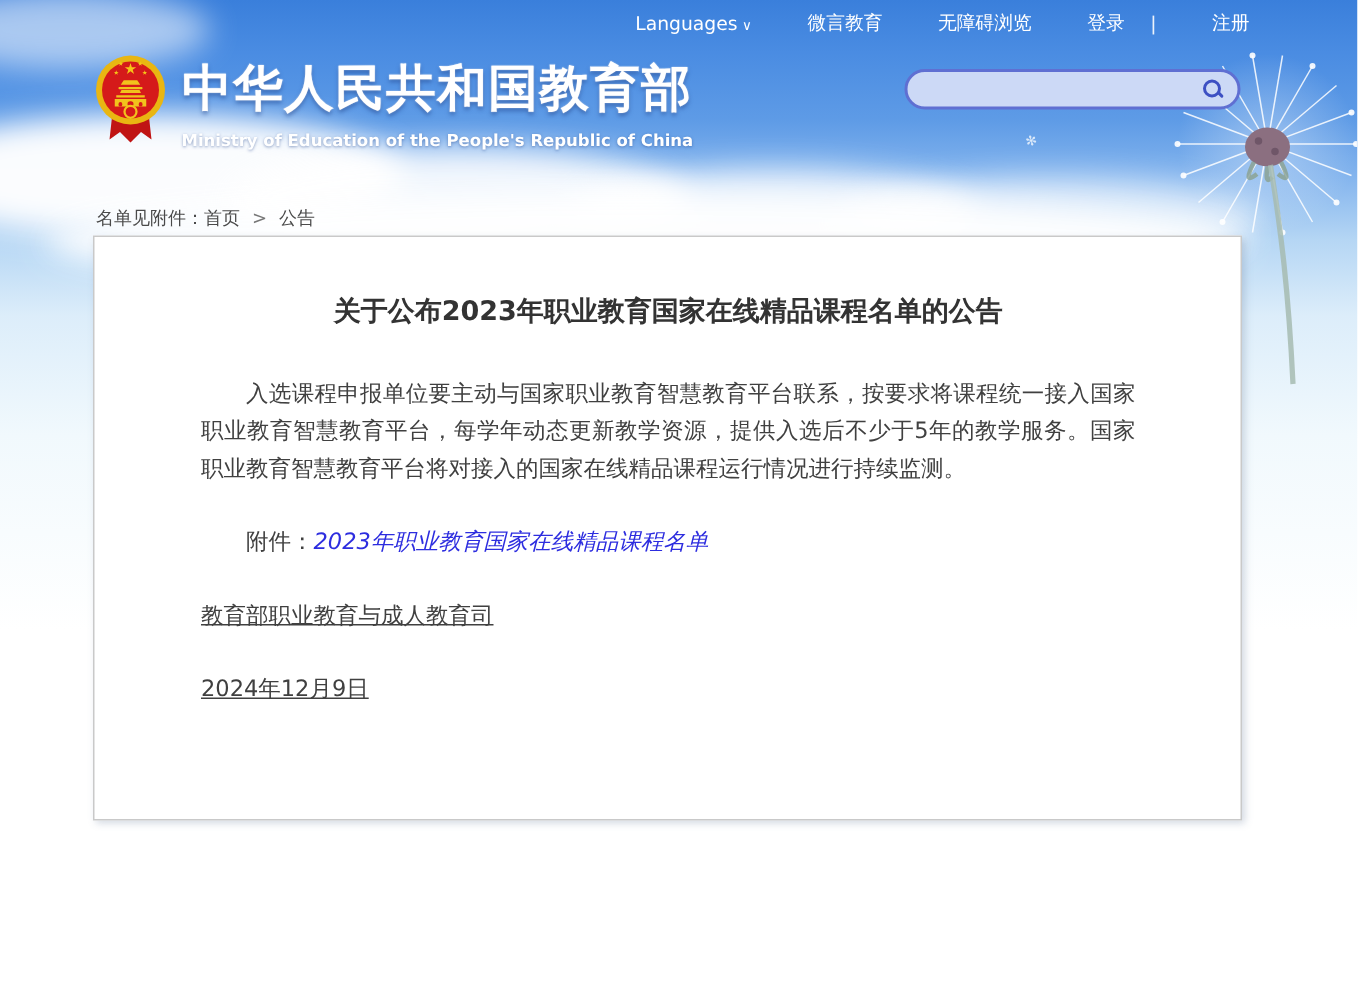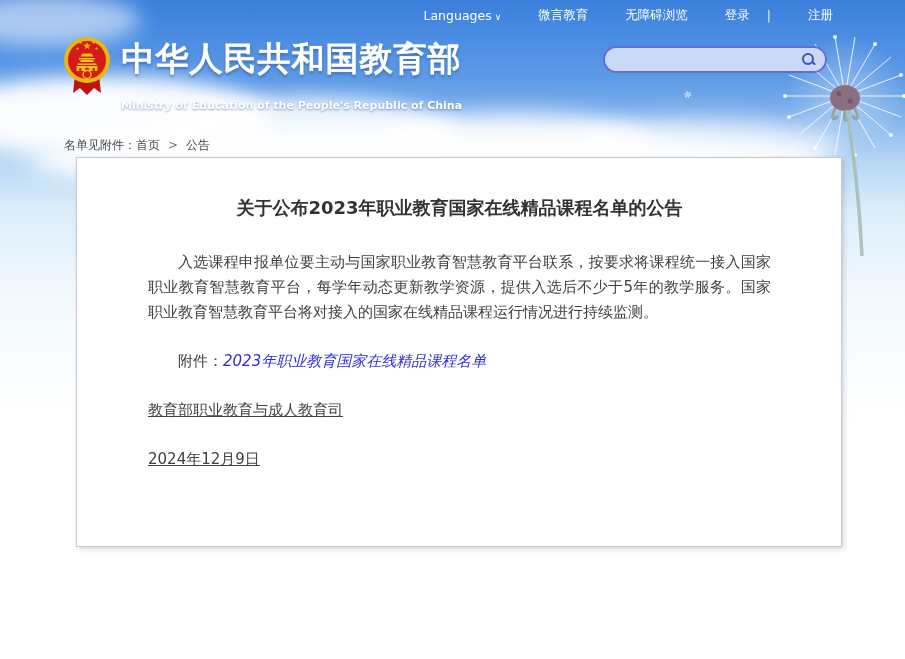--- a/index.html
+++ b/index.html
@@ -22,41 +22,41 @@
   .topbar{position:absolute;top:7px;right:72px;display:flex;align-items:center;
     gap:17px;color:#fff;font-size:12.5px;}
   .topbar a{color:#fff;text-decoration:none;cursor:pointer;padding-left:20px;}
   .topbar .chev{font-size:9px;margin-left:3px;}
   .topbar .sep{opacity:.9;}
 
   .emblem{position:absolute;left:62px;top:32px;}
   .titles{position:absolute;left:121px;top:37px;}
   .site-title{font-size:33px;font-weight:bold;color:#fff;letter-spacing:1px;
     text-shadow:0 2px 3px rgba(35,70,140,.55),0 0 1px #eef4ff;text-align:center;}
-  .site-sub{margin-top:17px;font-size:11px;font-weight:bold;color:#fff;
+  .site-sub{margin-top:5px;font-size:11px;font-weight:bold;color:#fff;
     text-shadow:0 1px 2px rgba(35,70,140,.5);}
 
   .search{position:absolute;left:603px;top:46px;width:224px;height:27px;
     box-sizing:border-box;background:#ccd9f6;border:2px solid #5f6fd2;
     border-radius:15px;display:flex;align-items:center;padding:0 9px;}
   .search input{flex:1;border:none;outline:none;background:transparent;
     font-size:13px;color:#334;min-width:0;}
   .mag{position:relative;width:15px;height:15px;cursor:pointer;flex:none;}
   .mag::before{content:"";position:absolute;left:1px;top:1px;width:8px;height:8px;
     border:2px solid #3d50c3;border-radius:50%;}
   .mag::after{content:"";position:absolute;left:10px;top:10px;width:5px;height:2px;
     background:#3d50c3;transform:rotate(45deg);border-radius:1px;}
 
   .breadcrumb{position:absolute;left:64px;top:137px;font-size:12px;color:#4a4a4a;}
   .breadcrumb a{color:#4a4a4a;text-decoration:none;cursor:pointer;}
   .breadcrumb .bsep{margin:0 8px;color:#777;}
 
   .card{position:absolute;left:62px;top:157px;width:766px;height:390px;
     box-sizing:border-box;background:#fff;border:1px solid #c9c9c9;
-    box-shadow:2px 2px 5px rgba(110,130,160,.3);padding:38px 70px 0 71px;margin-left:14px;}
+    box-shadow:2px 2px 5px rgba(110,130,160,.3);padding:38px 70px 0 71px;}
   .card h1{margin:0 0 30px;font-size:18px;line-height:24px;text-align:center;
     color:#333;font-weight:bold;}
   .card p{margin:0 0 24px;font-size:15px;line-height:25px;color:#404040;
     text-align:justify;}
   .indent{text-indent:2em;}
   .right{text-align:right;text-decoration:underline;}
   a.attlink{color:#2d2ddf;text-decoration:none;cursor:pointer;font-style:italic;}
 </style>
 </head>
 <body>

